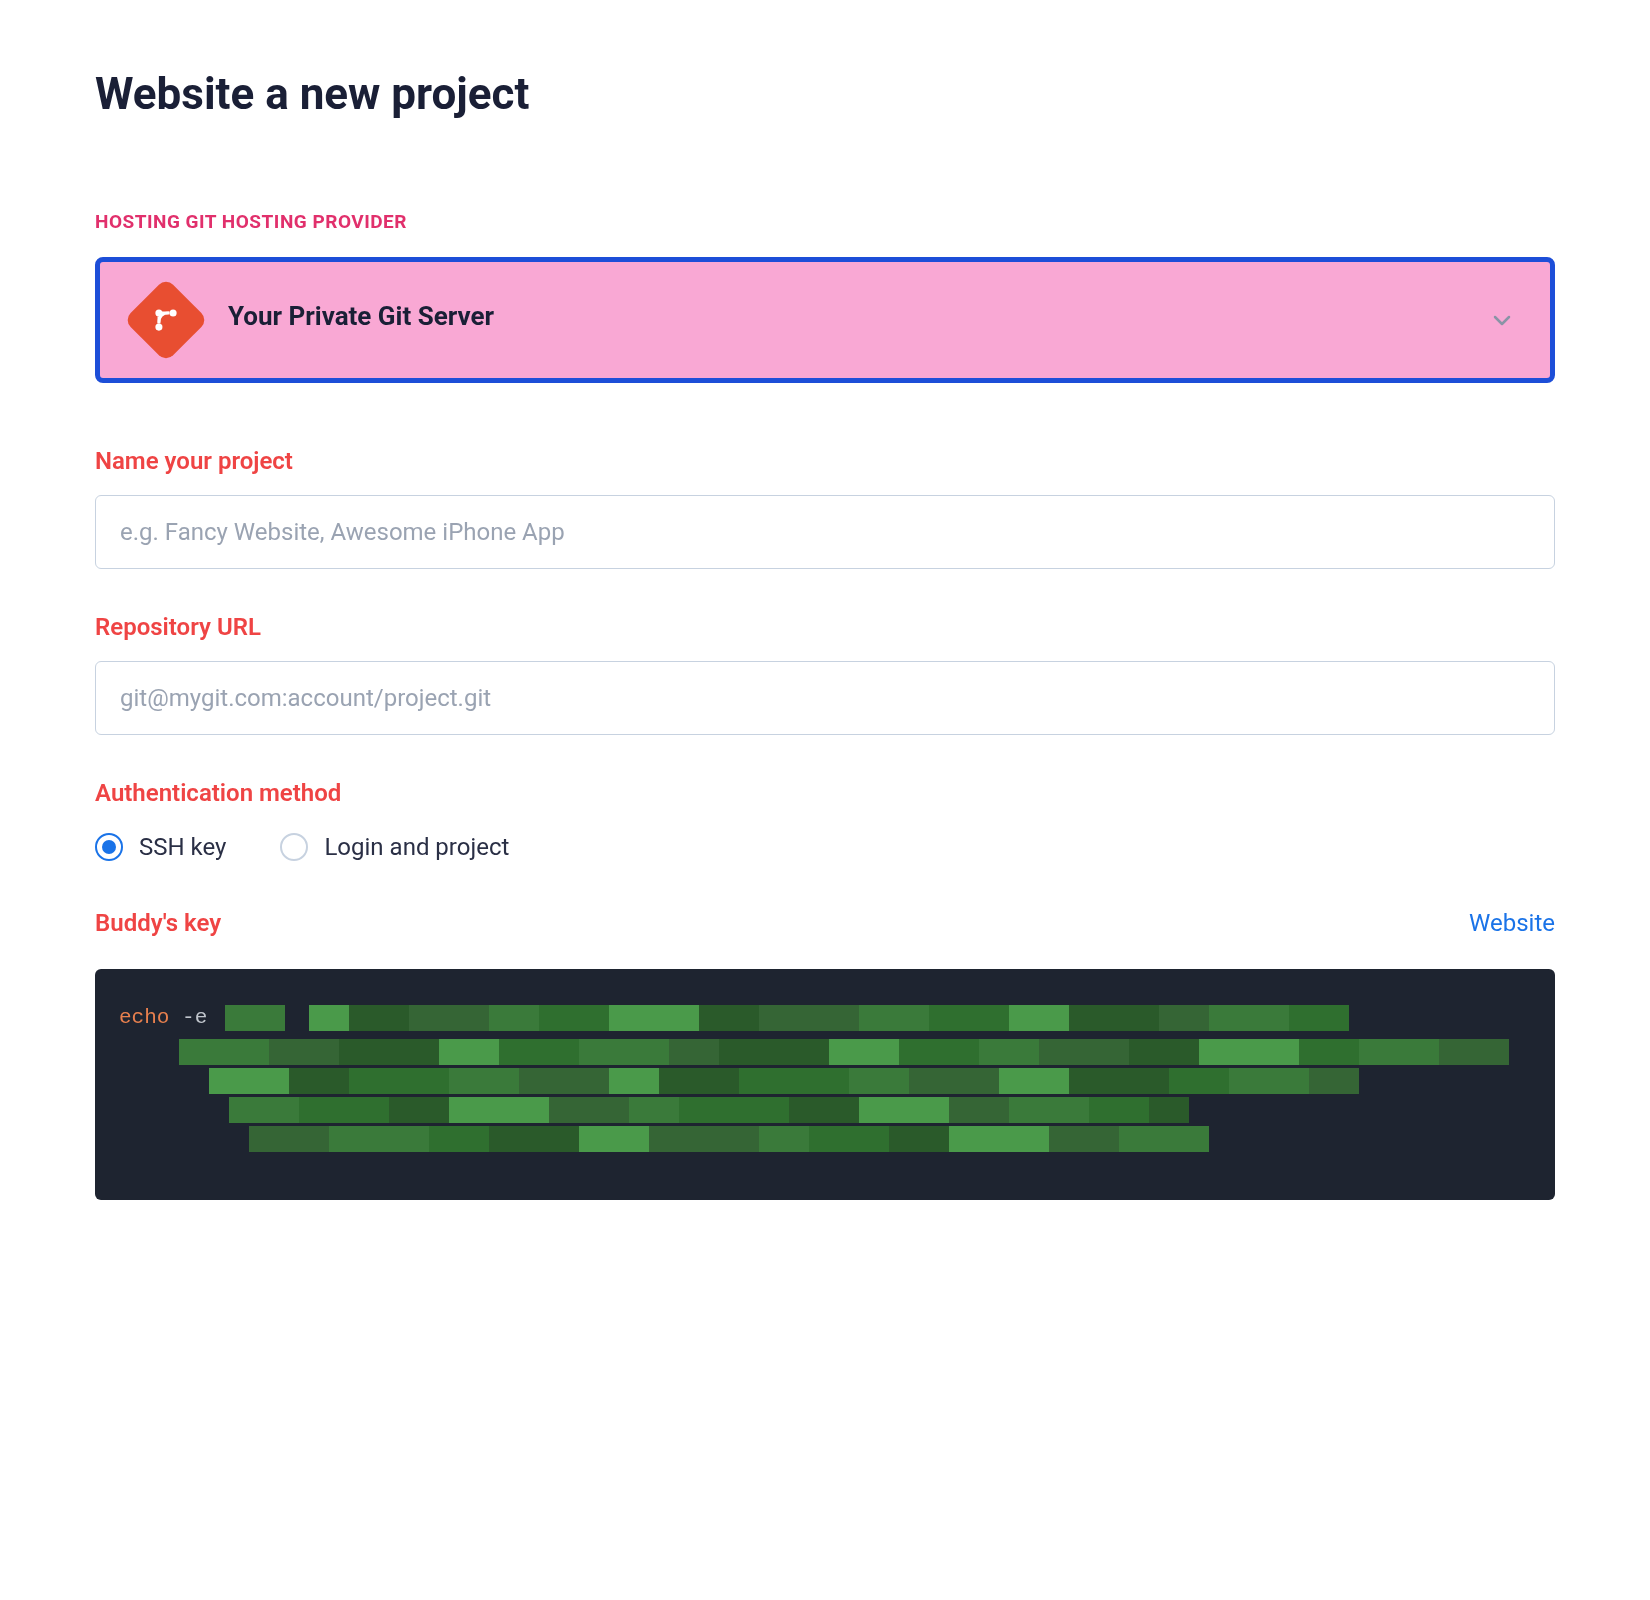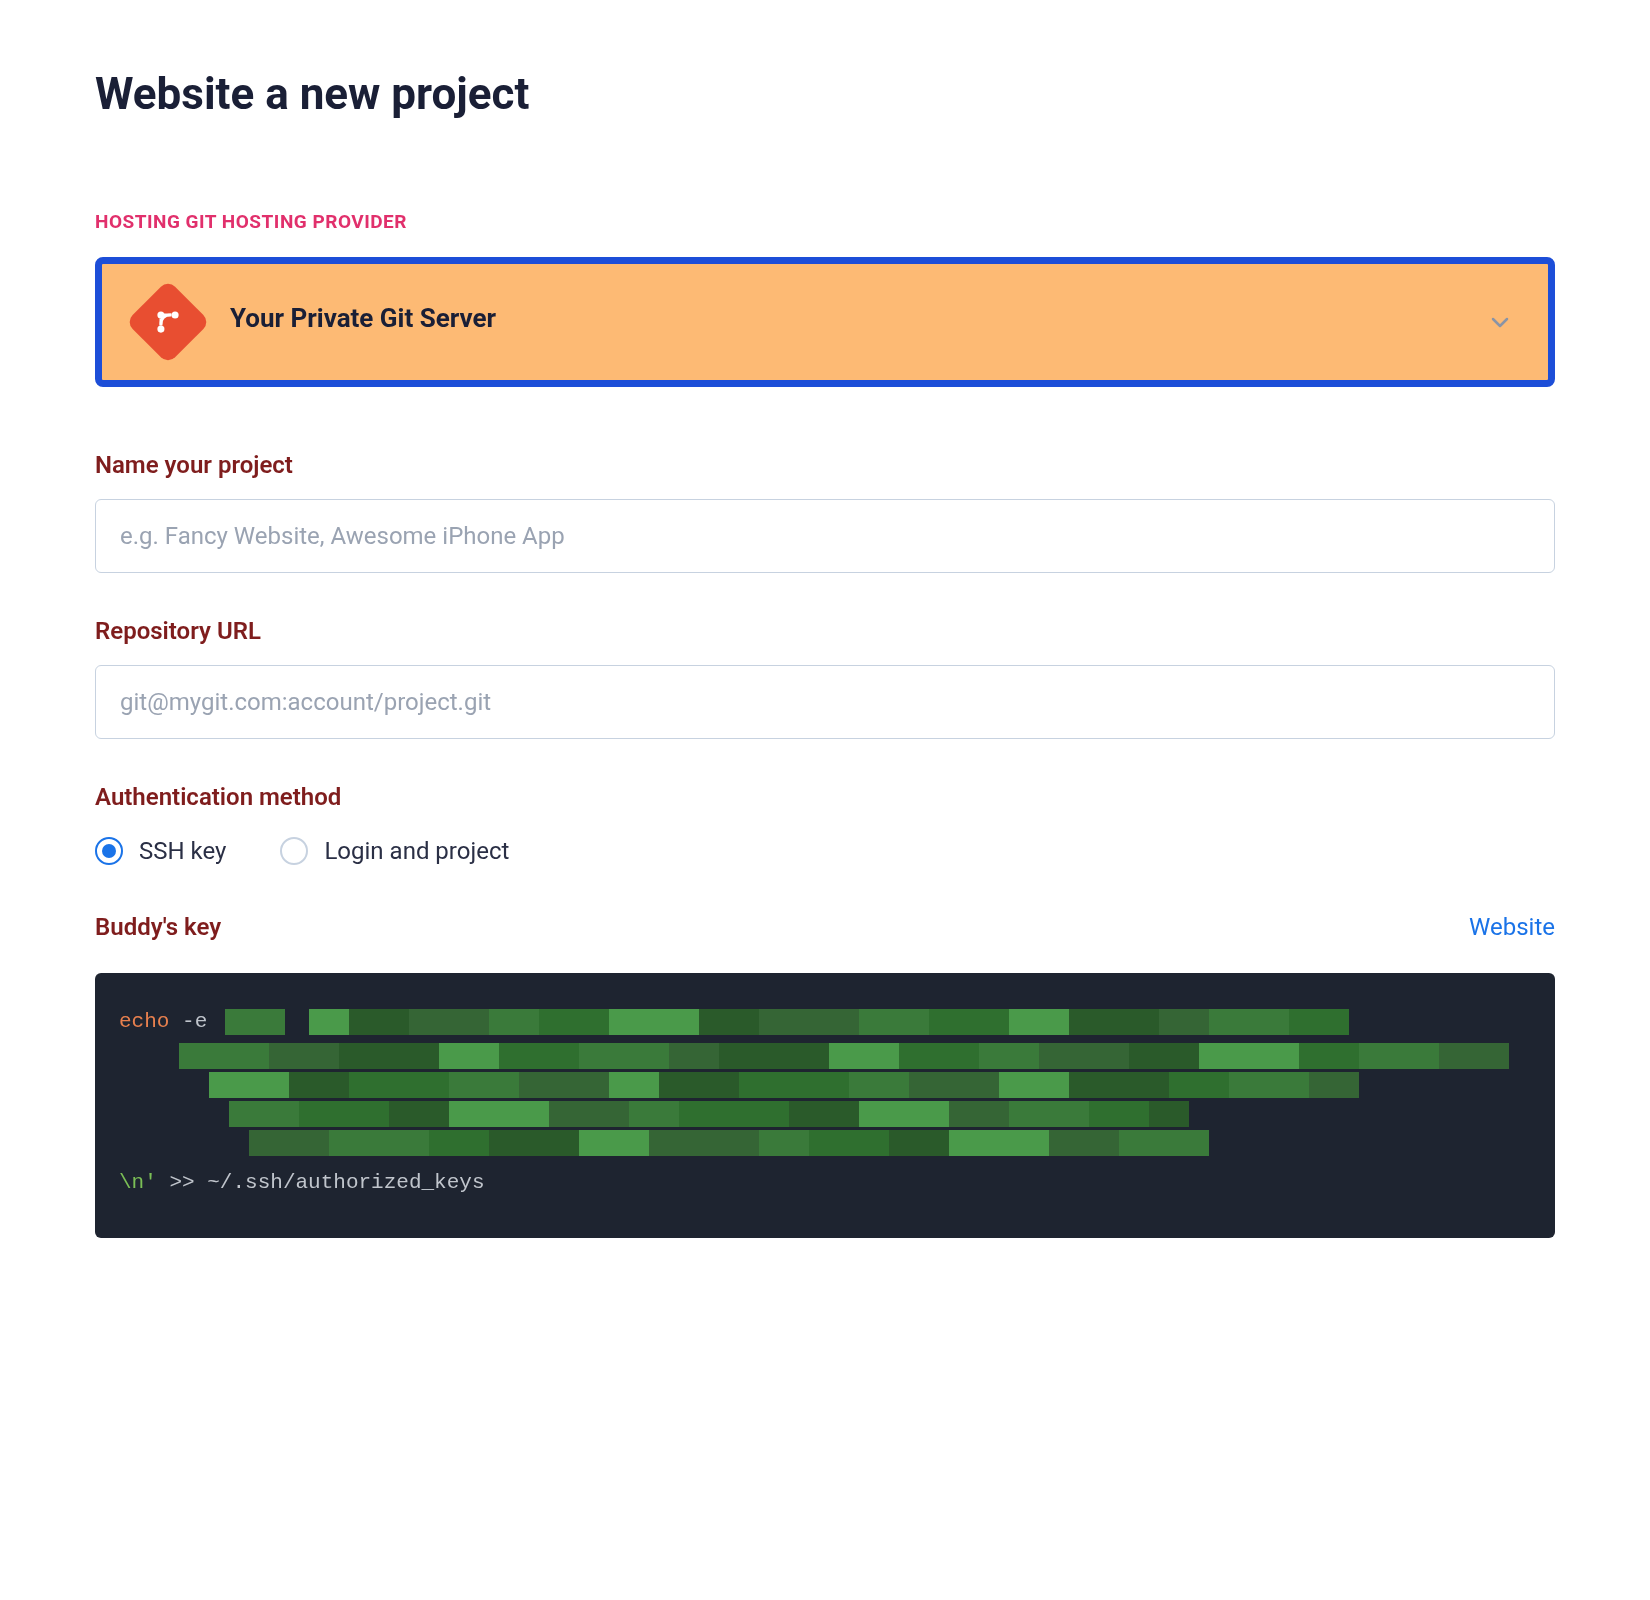--- a/index.html
+++ b/index.html
@@ -23,26 +23,26 @@
     .section-label-pink {
       font-size: 19px;
       font-weight: 700;
       letter-spacing: 0.5px;
       color: #e1306c;
       margin-bottom: 24px;
     }
     .provider-card {
       display: flex;
       align-items: center;
-      border: 7px solid #1d4ed8;
+      border: 5px solid #1d4ed8;
       border-radius: 8px;
       padding: 28px 36px;
       margin-bottom: 64px;
       cursor: pointer;
-      background: #fdba74;
+      background: #f9a8d4;
     }
     .provider-icon {
       width: 60px;
       height: 60px;
       transform: rotate(45deg);
       background: #e84e31;
       border-radius: 10px;
       display: flex;
       align-items: center;
       justify-content: center;
@@ -68,21 +68,21 @@
     .chevron-down {
       width: 24px;
       height: 24px;
       display: flex;
       align-items: center;
       justify-content: center;
     }
     .field-label {
       font-size: 24px;
       font-weight: 600;
-      color: #7f1d1d;
+      color: #ef4444;
       margin-bottom: 20px;
     }
     .text-input {
       width: 100%;
       border: 1px solid #c7d2e0;
       border-radius: 6px;
       padding: 22px 24px;
       font-size: 24px;
       color: #1a1f36;
       margin-bottom: 44px;
@@ -315,19 +315,16 @@
     <span class="pixel-block pg1" style="width:90px"></span>
     <span class="pixel-block pg3" style="width:70px"></span>
     <span class="pixel-block pg4" style="width:110px"></span>
     <span class="pixel-block pg2" style="width:50px"></span>
     <span class="pixel-block pg5" style="width:80px"></span>
     <span class="pixel-block pg1" style="width:60px"></span>
     <span class="pixel-block pg3" style="width:100px"></span>
     <span class="pixel-block pg4" style="width:70px"></span>
     <span class="pixel-block pg2" style="width:90px"></span>
   </div>
-  <div class="code-line">
-    <span class="tok-green">\n'</span><span class="tok-gray"> &gt;&gt; </span><span class="tok-gray">~/</span><span class="tok-gray">.ssh</span><span class="tok-gray">/authorized_keys</span>
-  </div>
 </div>
 
 
 
 
 </body></html>

